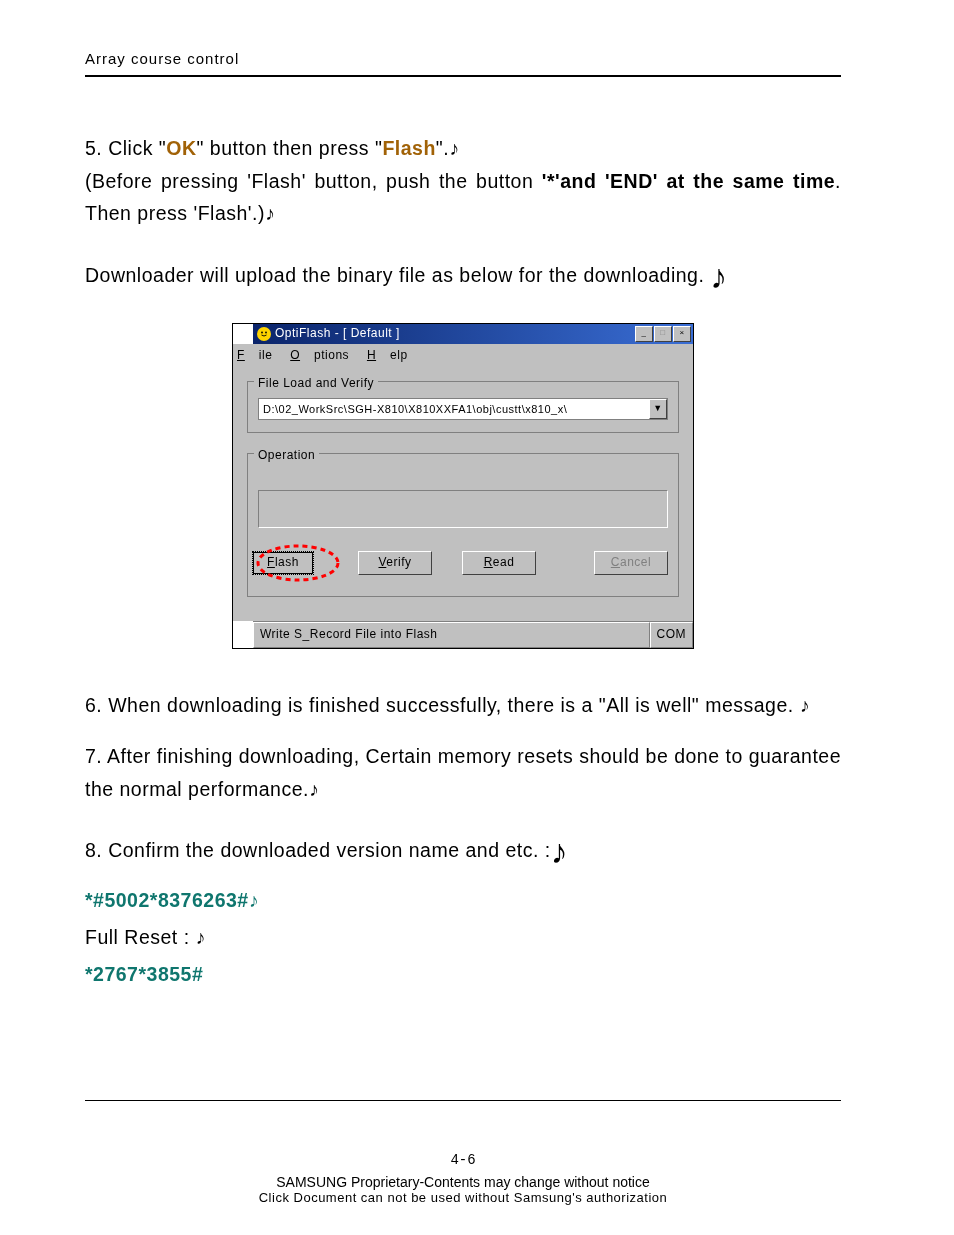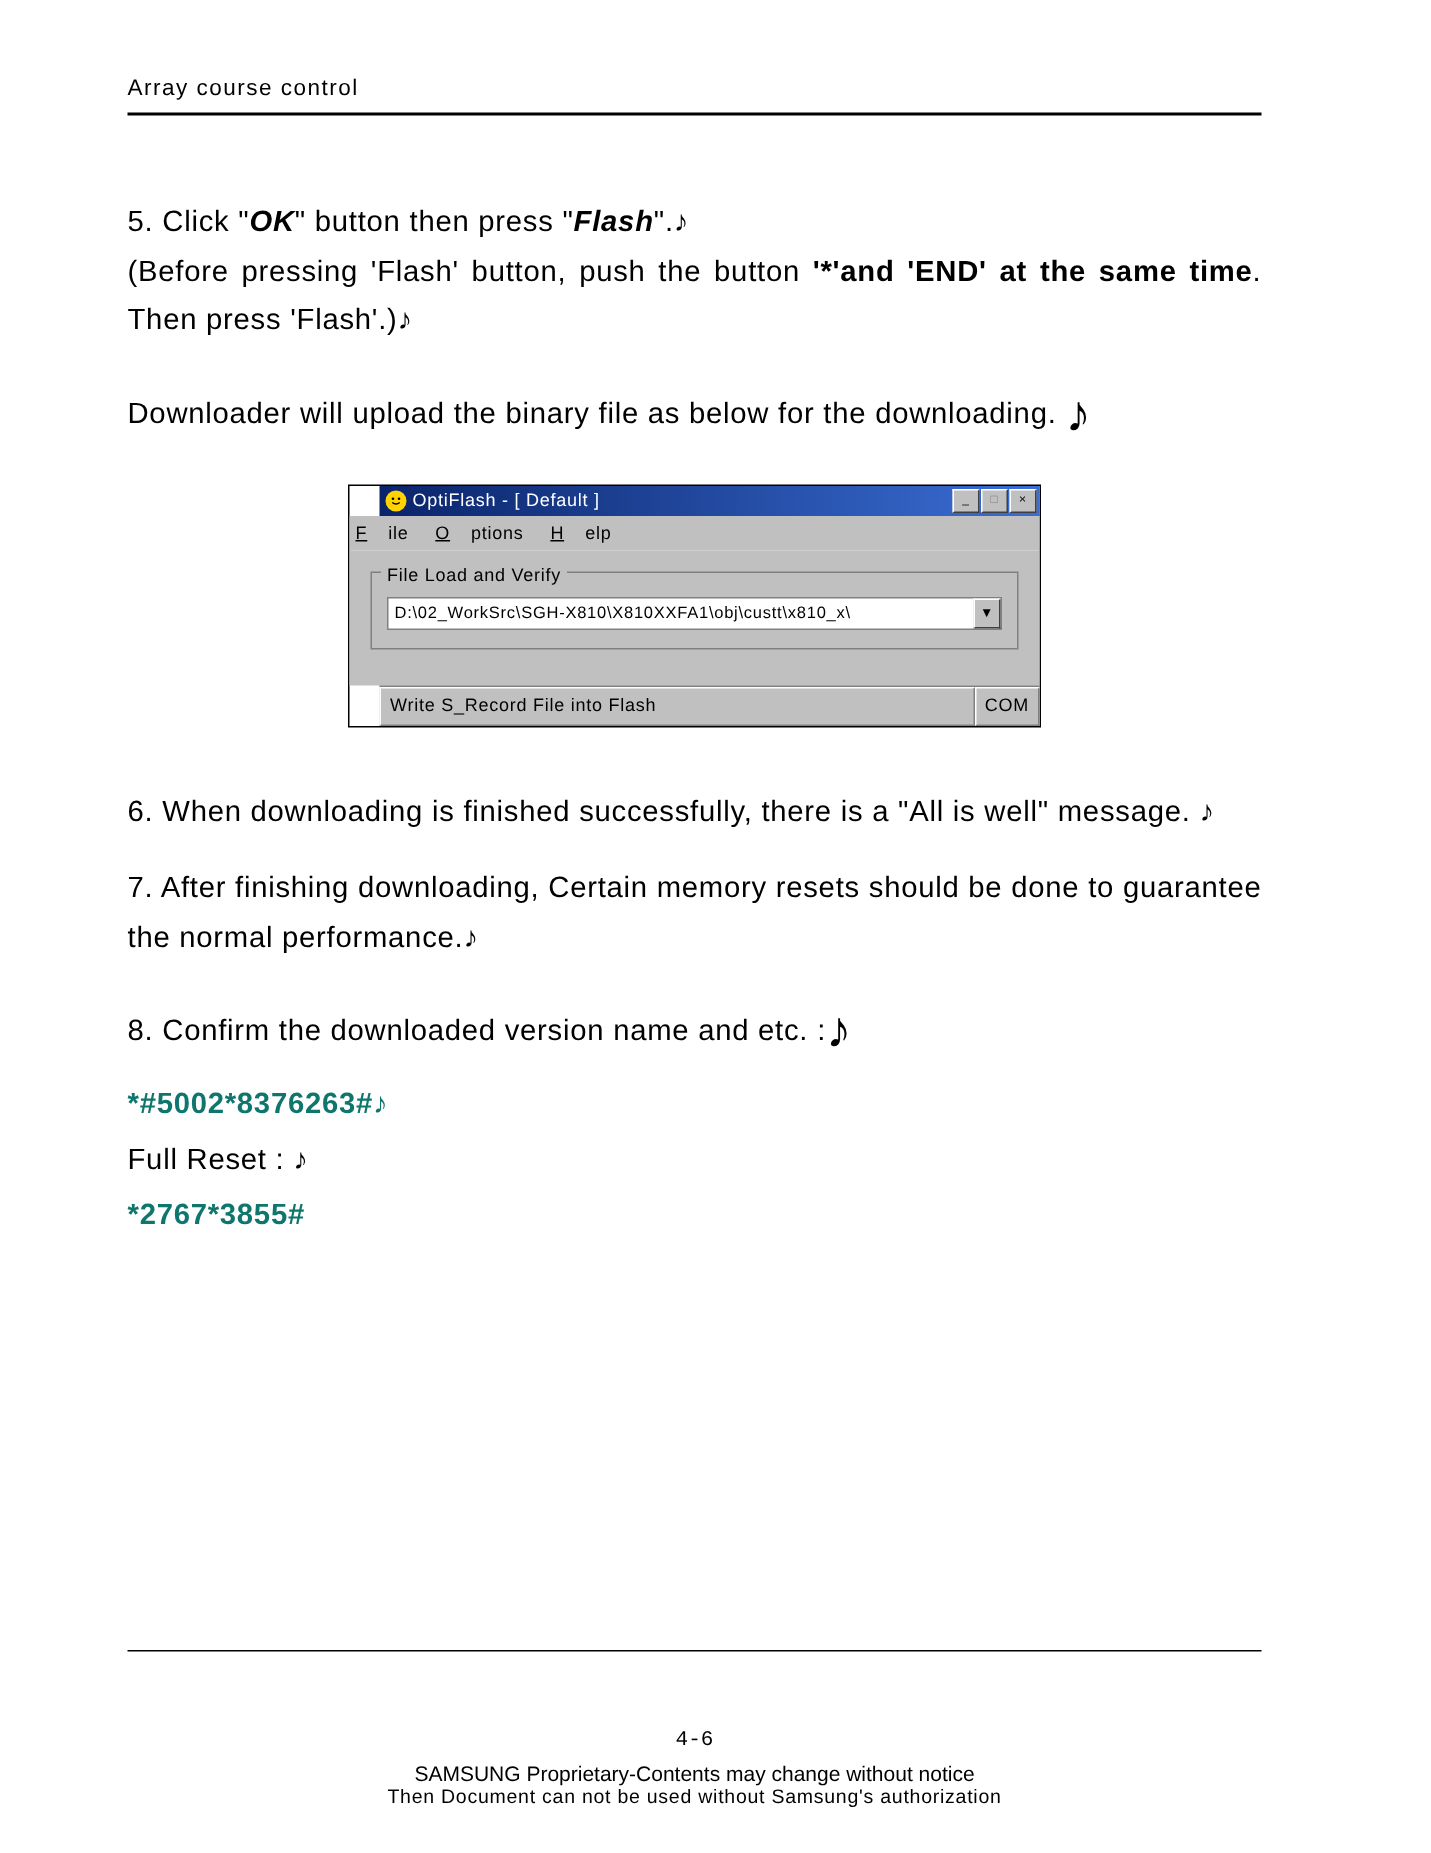--- a/index.html
+++ b/index.html
@@ -24,21 +24,21 @@
     margin-bottom: 55px;
   }
   .body-text {
     font-size: 19.5px;
     line-height: 1.65;
     letter-spacing: 0.5px;
     text-align: justify;
   }
   .body-text p { margin: 0 0 18px 0; }
   .bold { font-weight: bold; }
-  .bold-blue { font-weight: bold; color: #000000; font-style: italic; }
+  .bold-blue { font-weight: bold; color: #a16207; }
   .code-red { color: #0f766e; font-weight: bold; }
   .note-glyph {
     display: inline-block;
     font-size: 34px;
     vertical-align: middle;
     font-family: "Segoe UI Symbol","Apple Symbols",serif;
   }
   .small-note { font-family: "Segoe UI Symbol","Apple Symbols",serif; }
   .indent1 { margin-left: 30px; }
   .indent2 { margin-left: 55px; }
@@ -227,20 +227,36 @@
 
       <div class="client">
         <div class="fieldset">
           <div class="legend">File Load and Verify</div>
           <div class="combo">
             <div class="combo-text">D:\02_WorkSrc\SGH-X810\X810XXFA1\obj\custt\x810_x\</div>
             <div class="combo-btn">▼</div>
           </div>
         </div>
 
+        <div class="fieldset op-box">
+          <div class="legend">Operation</div>
+          <div class="inner"></div>
+          <div class="btnrow">
+            <div class="flashwrap">
+              <div class="wbtn focus"><span class="u">F</span>lash</div>
+              <svg class="ellipse" viewBox="0 0 92 42">
+                <ellipse cx="46" cy="21" rx="40" ry="17" fill="none" stroke="#ff0000" stroke-width="3" stroke-dasharray="5,4"></ellipse>
+              </svg>
+            </div>
+            <div class="wbtn"><span class="u">V</span>erify</div>
+            <div class="wbtn"><span class="u">R</span>ead</div>
+            <div style="flex:1"></div>
+            <div class="wbtn dis" style="margin-right:0"><span class="u">C</span>ancel</div>
+          </div>
+        </div>
       </div>
 
       <div class="statusbar">
         <div class="cell left">Write S_Record File into Flash</div>
         <div class="cell">COM</div>
       </div>
     </div>
 
     <p>
       <span>6. When downloading is finished successfully, there is a "All is well" message. </span><span class="small-note">♪</span>
@@ -261,16 +277,16 @@
     </p>
     <p class="indent2">
       <span class="code-red">*2767*3855#</span>
     </p>
 
   </div>
 
   <div class="footer">
     <div class="pg-num">4-6</div>
     <div>SAMSUNG Proprietary-Contents may change without notice</div>
-    <div class="footer-sub">Then Document can not be used without Samsung's authorization</div>
+    <div class="footer-sub">Click Document can not be used without Samsung's authorization</div>
   </div>
 
 </div>
 
 </body></html>

